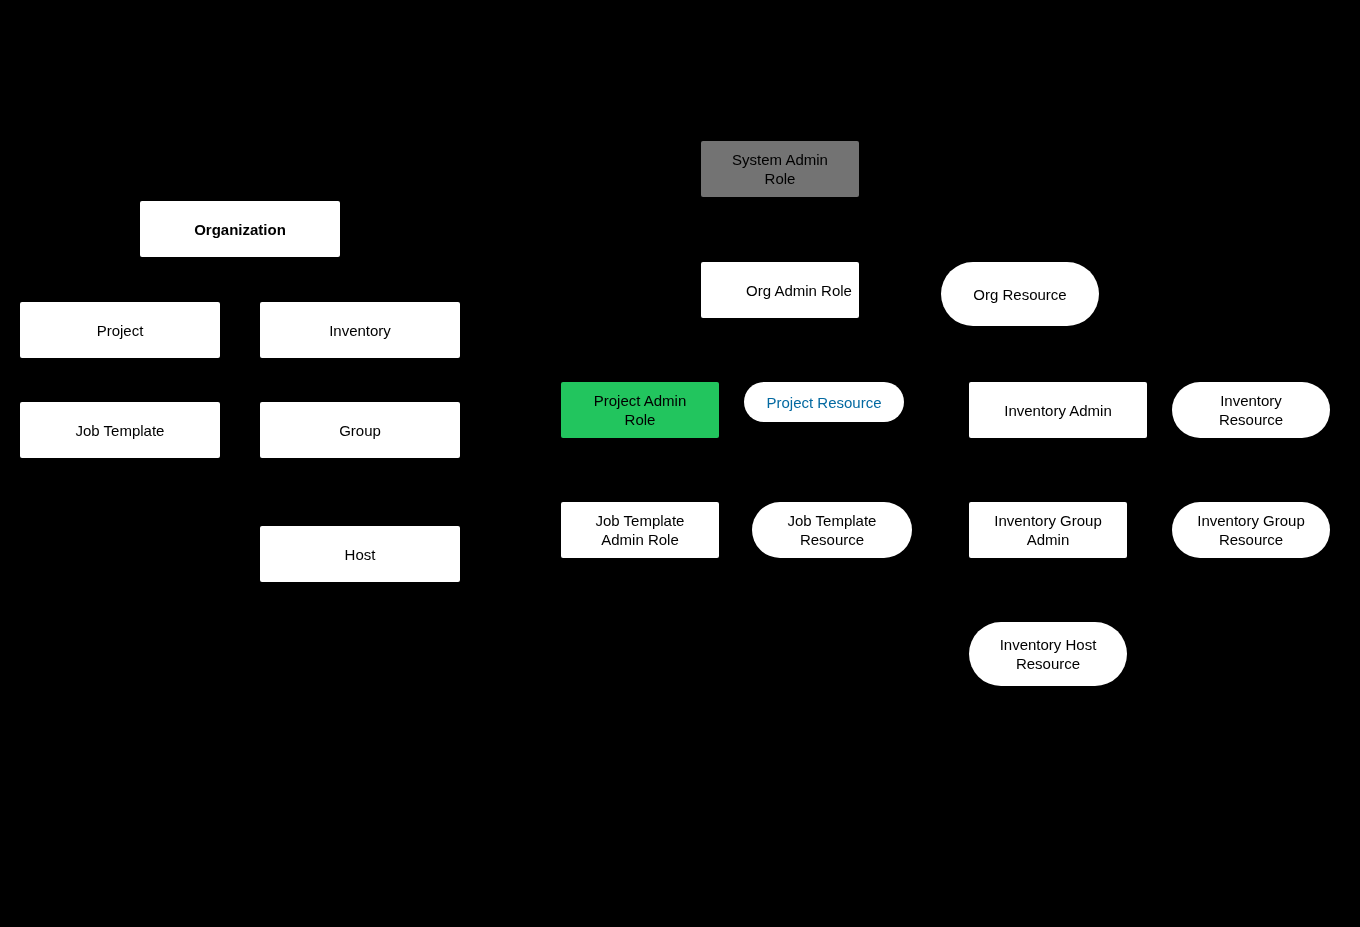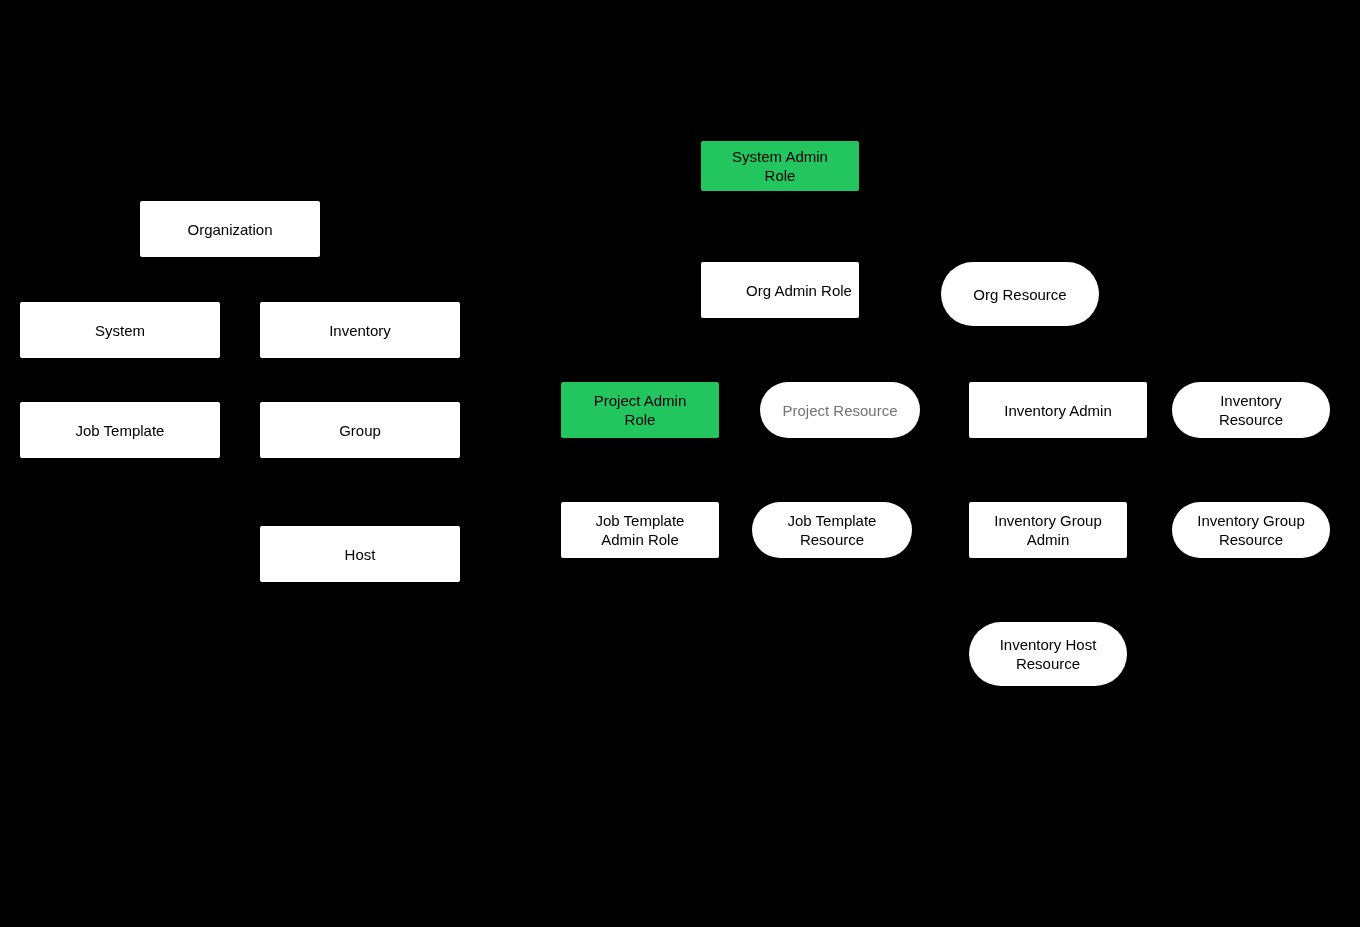--- a/index.html
+++ b/index.html
@@ -33,33 +33,33 @@
     border-radius: 2px;
   }
   .node.pill {
     border-radius: 999px;
   }
 </style>
 </head>
 <body>
 
 <div id="canvas">
-    <div class="node rect" style="left: 140px; top: 201px; width: 180px; height: 56px; background: rgb(255, 255, 255); color: rgb(0, 0, 0);">Organization</div>
-    <div class="node rect" style="left: 20px; top: 302px; width: 200px; height: 56px; background: rgb(255, 255, 255); color: rgb(0, 0, 0);">System</div>
+    <div class="node rect" style="left: 140px; top: 201px; width: 200px; height: 56px; background: rgb(255, 255, 255); color: rgb(0, 0, 0); font-weight: bold;">Organization</div>
+    <div class="node rect" style="left: 20px; top: 302px; width: 200px; height: 56px; background: rgb(255, 255, 255); color: rgb(0, 0, 0);">Project</div>
     <div class="node rect" style="left: 260px; top: 302px; width: 200px; height: 56px; background: rgb(255, 255, 255); color: rgb(0, 0, 0);">Inventory</div>
     <div class="node rect" style="left: 20px; top: 402px; width: 200px; height: 56px; background: rgb(255, 255, 255); color: rgb(0, 0, 0);">Job Template</div>
     <div class="node rect" style="left: 260px; top: 402px; width: 200px; height: 56px; background: rgb(255, 255, 255); color: rgb(0, 0, 0);">Group</div>
     <div class="node rect" style="left: 260px; top: 502px; width: 200px; height: 56px; background: rgb(255, 255, 255); color: rgb(0, 0, 0); margin-top: 24px;">Host</div>
-    <div class="node rect" style="left: 701px; top: 141px; width: 158px; height: 50px; background: #22c55e; color: rgb(0, 0, 0);">System Admin
+    <div class="node rect" style="left: 701px; top: 141px; width: 158px; height: 56px; background: #737373; color: rgb(0, 0, 0);">System Admin
 Role</div>
     <div class="node rect" style="left: 701px; top: 262px; width: 158px; height: 56px; background: rgb(255, 255, 255); color: rgb(0, 0, 0); padding-left: 44px;">Org Admin Role</div>
     <div class="node pill" style="left: 941px; top: 262px; width: 158px; height: 64px; background: rgb(255, 255, 255); color: rgb(0, 0, 0);">Org Resource</div>
     <div class="node rect" style="left: 561px; top: 382px; width: 158px; height: 56px; background: #22c55e; color: rgb(0, 0, 0);">Project Admin
 Role</div>
-    <div class="node pill" style="left: 760px; top: 382px; width: 160px; height: 56px; background: rgb(255, 255, 255); color: #737373;">Project Resource</div>
+    <div class="node pill" style="left: 744px; top: 382px; width: 160px; height: 40px; background: rgb(255, 255, 255); color: #0369a1;">Project Resource</div>
     <div class="node rect" style="left: 969px; top: 382px; width: 178px; height: 56px; background: rgb(255, 255, 255); color: rgb(0, 0, 0);">Inventory Admin</div>
     <div class="node pill" style="left: 1172px; top: 382px; width: 158px; height: 56px; background: rgb(255, 255, 255); color: rgb(0, 0, 0);">Inventory
 Resource</div>
     <div class="node rect" style="left: 561px; top: 502px; width: 158px; height: 56px; background: rgb(255, 255, 255); color: rgb(0, 0, 0);">Job Template
 Admin Role</div>
     <div class="node pill" style="left: 752px; top: 502px; width: 160px; height: 56px; background: rgb(255, 255, 255); color: rgb(0, 0, 0);">Job Template
 Resource</div>
     <div class="node rect" style="left: 969px; top: 502px; width: 158px; height: 56px; background: rgb(255, 255, 255); color: rgb(0, 0, 0);">Inventory Group
 Admin</div>
     <div class="node pill" style="left: 1172px; top: 502px; width: 158px; height: 56px; background: rgb(255, 255, 255); color: rgb(0, 0, 0);">Inventory Group

